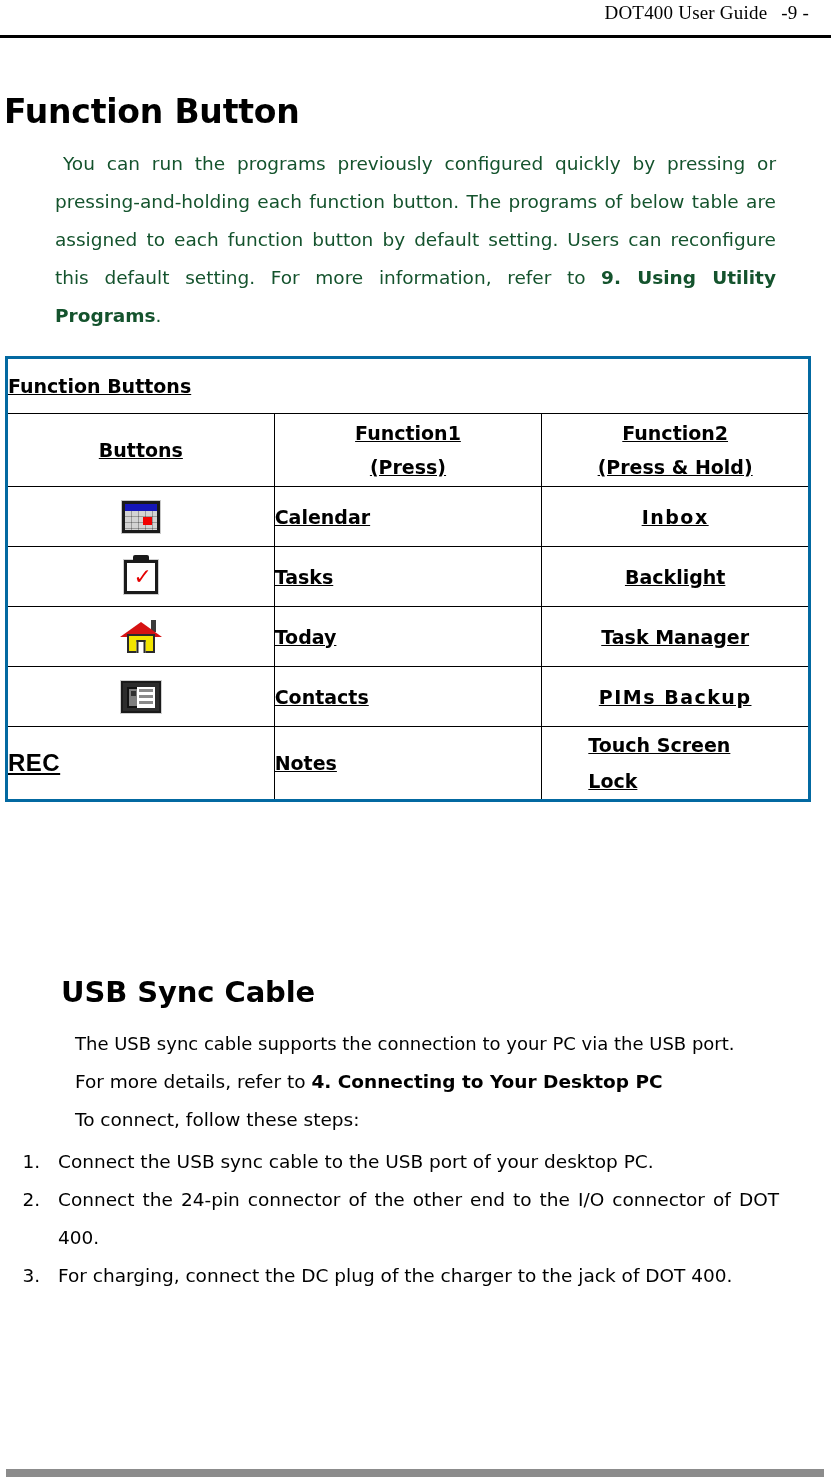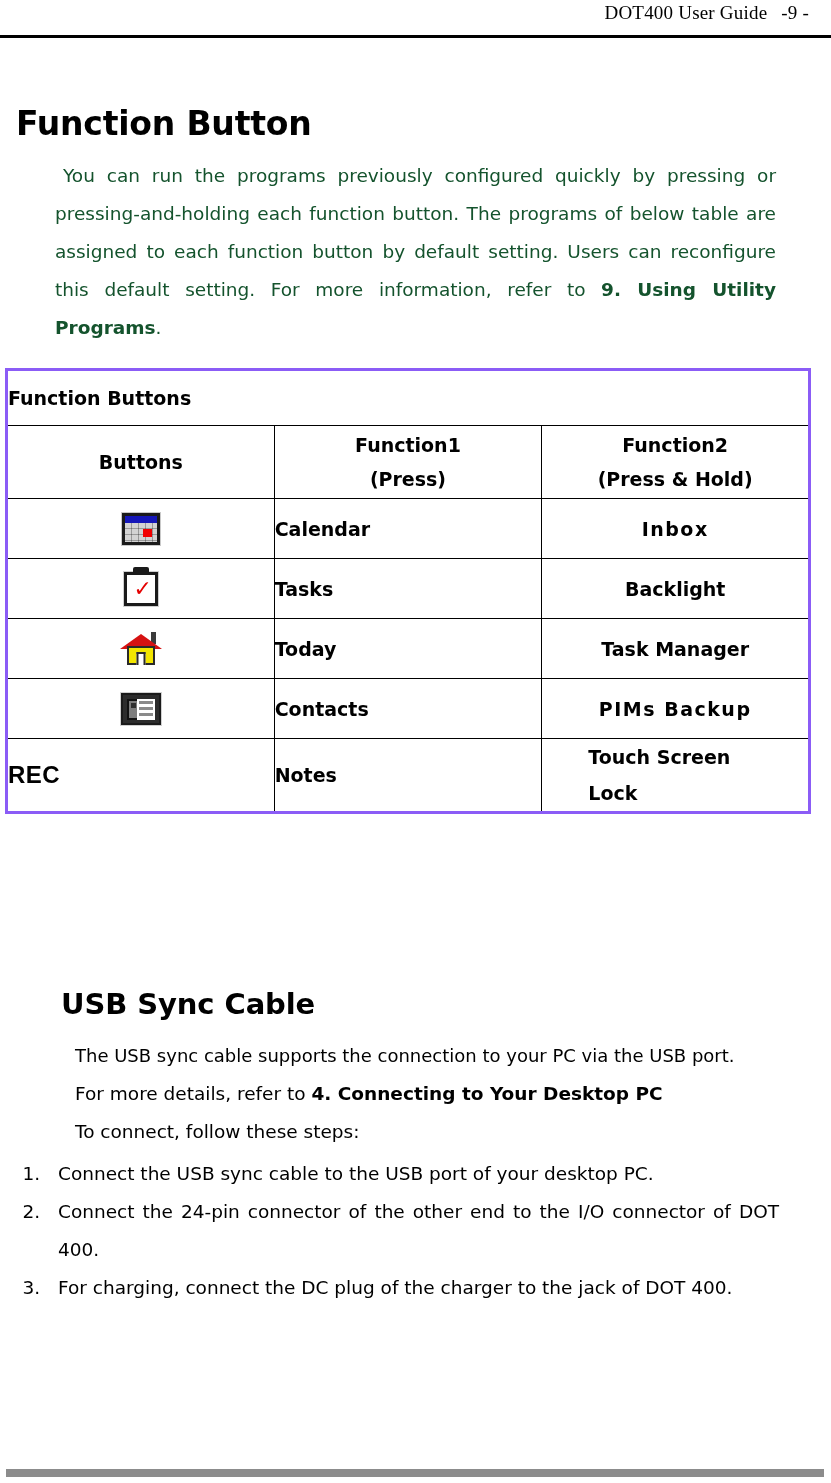--- a/index.html
+++ b/index.html
@@ -48,21 +48,21 @@
 
   
   .content {
     position: absolute;
     top: 40px;
     left: 0;
     width: 831px;
   }
 
   h1.section-title {
-    margin: 12px;
+    margin: 0;
     padding: 52px 0 0 4px;
     font-size: 33px;
     font-weight: bold;
     letter-spacing: -0.2px;
     color: #000000;
   }
 
   p.body-par {
     margin: 14px 55px 0 55px;
     font-size: 18.5px;
@@ -86,21 +86,22 @@
     font-weight: bold;
     color: #000000;
   }
   table.fb-table td {
     border: 1.6px solid #000000;
     padding: 0;
     vertical-align: middle;
   }
   
   table.fb-table {
-    border: 3px solid #8b5cf6;
+    border: 3px solid #0369a1;
+    text-decoration: underline;
   }
   td.cap-cell {
     height: 54px;
     padding-left: 66px;
     border-bottom-width: 3px;
     text-align: left;
   }
   td.hdr-buttons {
     height: 72px;
     text-align: center;

